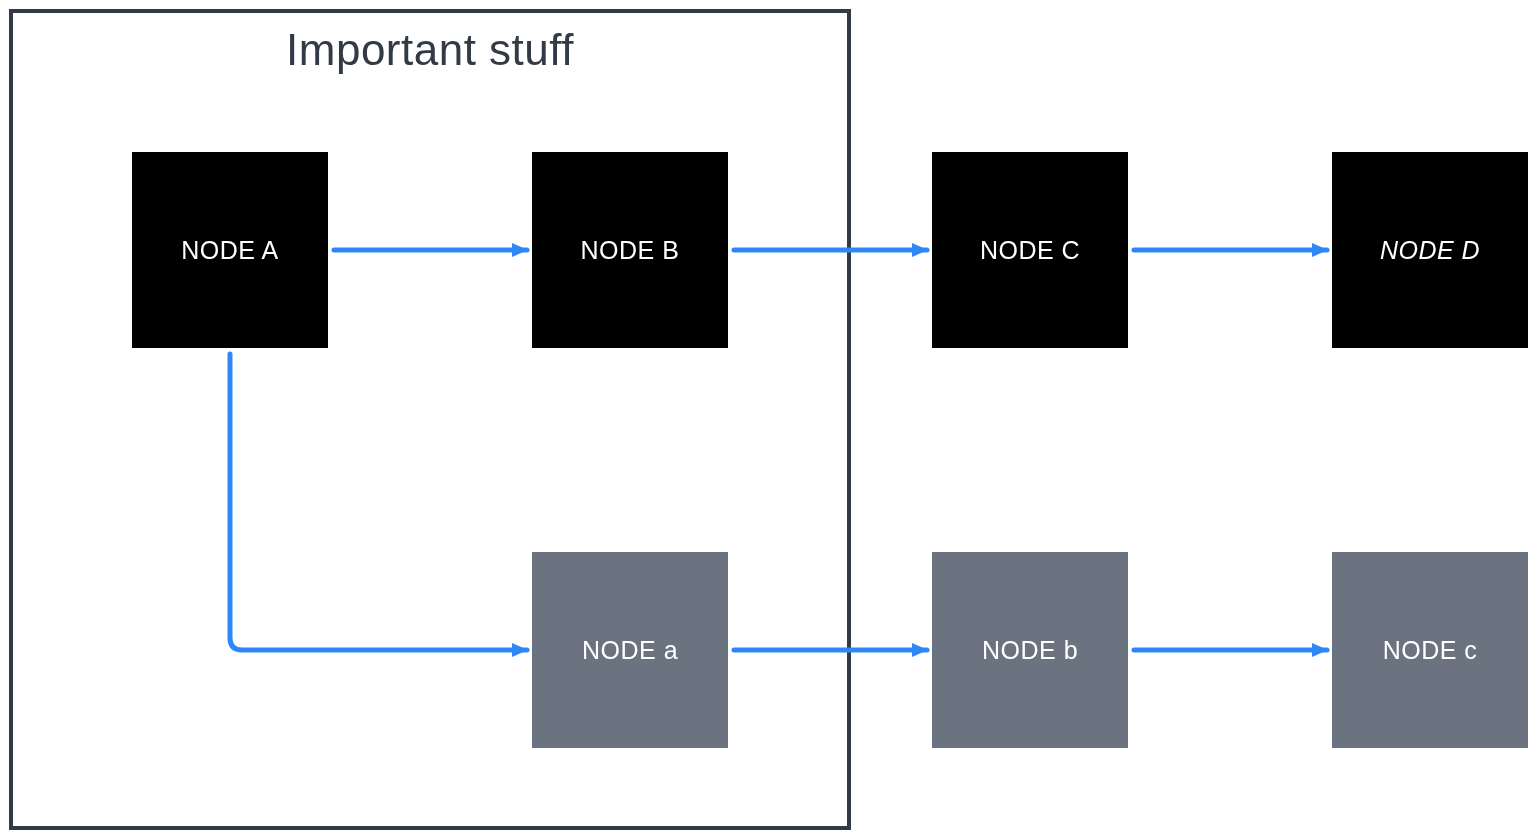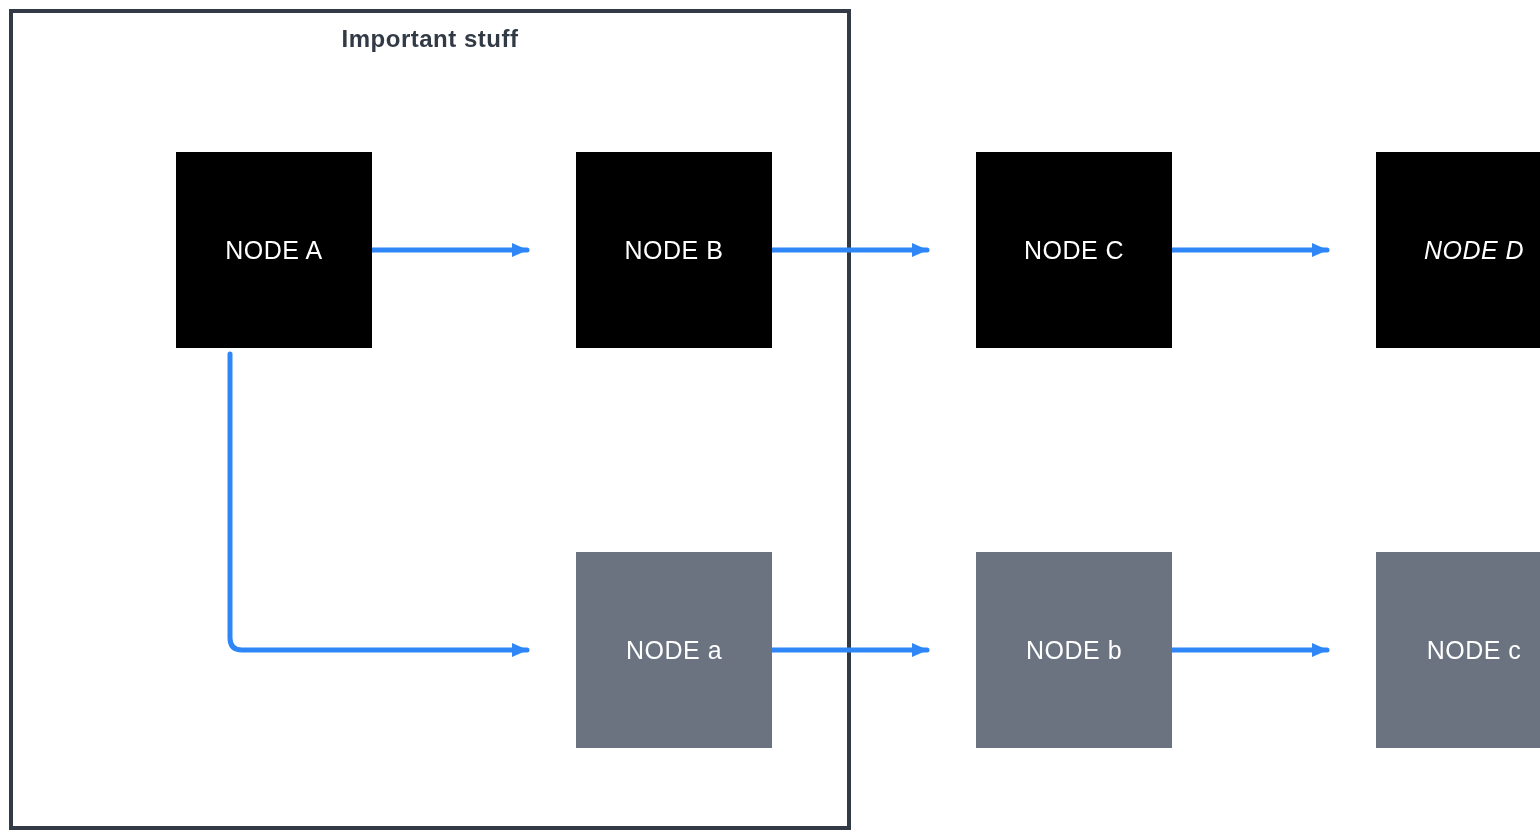--- a/index.html
+++ b/index.html
@@ -24,22 +24,22 @@
     border: 4px solid #323a45;
     box-sizing: border-box;
     z-index: 1;
     background: transparent;
   }
   .group-label {
     position: absolute;
     top: 12px;
     left: 50%;
     transform: translateX(-50%);
-    font-size: 24px;
-    font-weight: 700;
+    font-size: 44px;
+    font-weight: 400;
     color: #323a45;
     white-space: nowrap;
     letter-spacing: 0.5px;
   }
   .edges-layer {
     position: absolute;
     left: 0;
     top: 0;
     width: 1540px;
     height: 840px;
@@ -48,21 +48,20 @@
   }
   .node {
     position: absolute;
     width: 196px;
     height: 196px;
     display: flex;
     align-items: center;
     justify-content: center;
     z-index: 3;
     cursor: default;
-    margin-left: 44px;
   }
   .node-label {
     color: #ffffff;
     font-size: 25px;
     font-weight: 500;
     letter-spacing: 0.5px;
     white-space: nowrap;
   }
 </style>
 </head>

